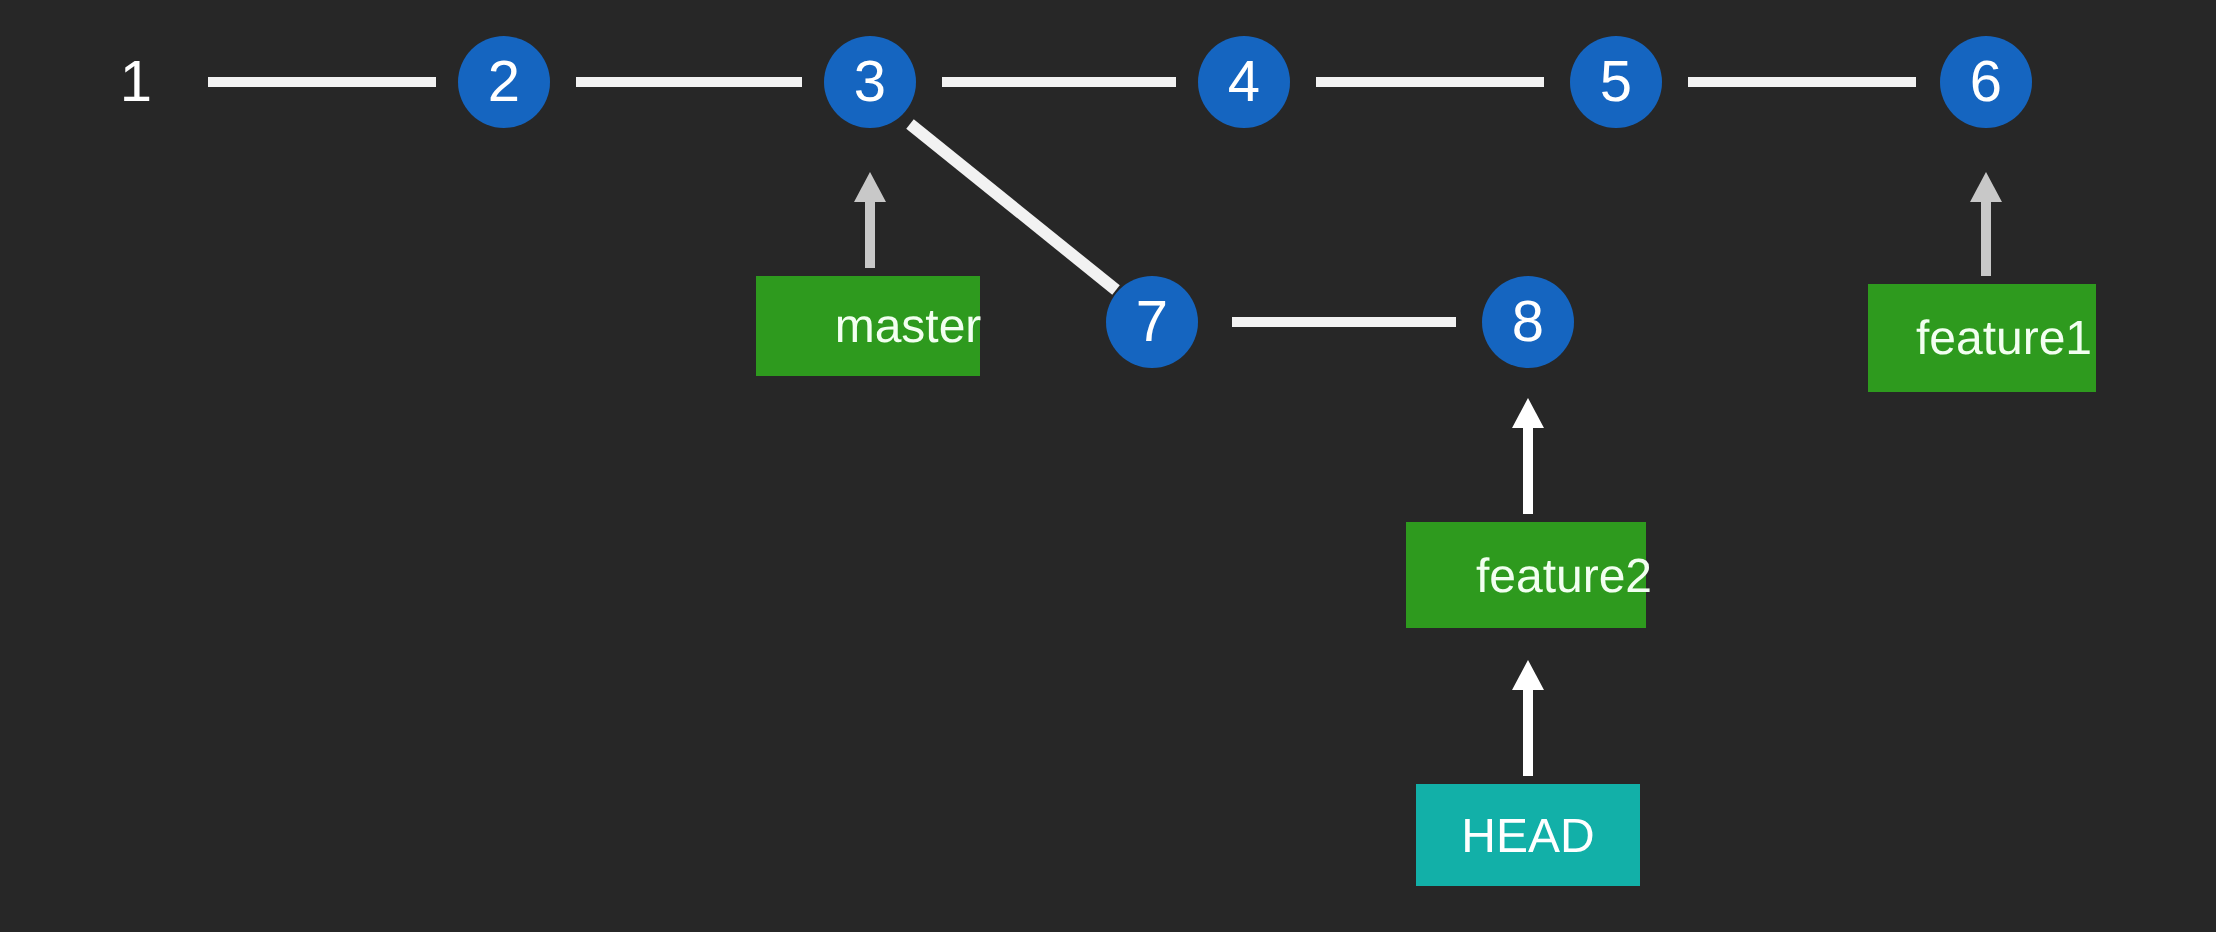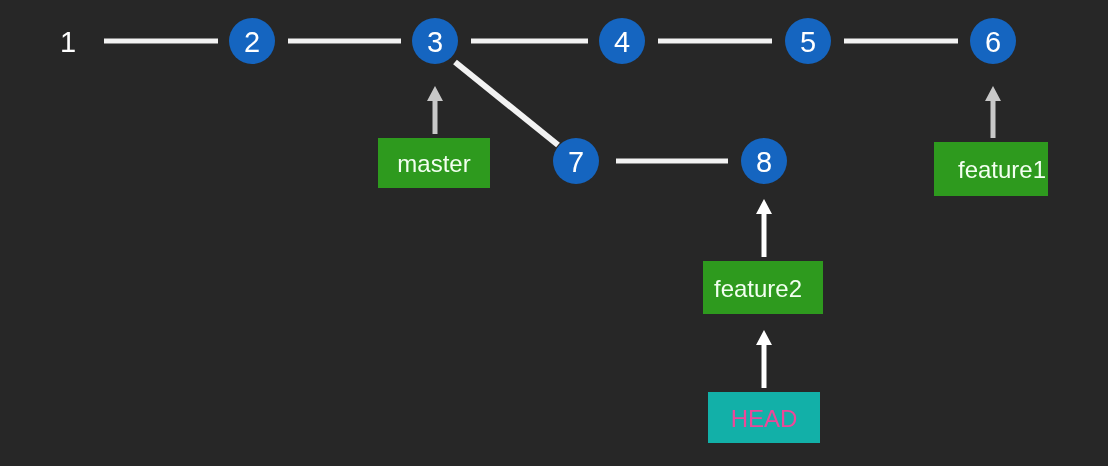--- a/index.html
+++ b/index.html
@@ -39,21 +39,21 @@
     transform: translate(-50%, -50%);
     letter-spacing: 0px;
   }
   .ref-label {
     color: #f2fff0;
     font-size: 24px;
     line-height: 1;
     transform: translate(-50%, -50%);
   }
   .ref-label.head-text {
-    color: #ec4899;
+    color: #ffffff;
   }
 </style>
 </head>
 <body>
 
 <div id="canvas" style="width: 1108px; height: 466px; background: rgb(39, 39, 39);">
 
   <svg id="graph" viewBox="0 0 1108 466">
 
     <g>
@@ -106,17 +106,17 @@
 
   <span class="commit-label" style="left: 68px; top: 42px;">1</span>
   <span class="commit-label" style="left: 252px; top: 42px;">2</span>
   <span class="commit-label" style="left: 435px; top: 42px;">3</span>
   <span class="commit-label" style="left: 622px; top: 42px;">4</span>
   <span class="commit-label" style="left: 808px; top: 42px;">5</span>
   <span class="commit-label" style="left: 993px; top: 42px;">6</span>
   <span class="commit-label" style="left: 576px; top: 162px;">7</span>
   <span class="commit-label" style="left: 764px; top: 162px;">8</span>
 
-  <span class="ref-label" style="left: 434px; top: 164px;">master</span>
+  <span class="ref-label" style="left: 454px; top: 164px;">master</span>
   <span class="ref-label" style="left: 1002px; top: 170px;">feature1</span>
-  <span class="ref-label" style="left: 758px; top: 288.5px;">feature2</span>
+  <span class="ref-label" style="left: 782px; top: 288.5px;">feature2</span>
   <span class="ref-label head-text" style="left: 764px; top: 418.5px;">HEAD</span>
 </div>
 
 </body></html>

